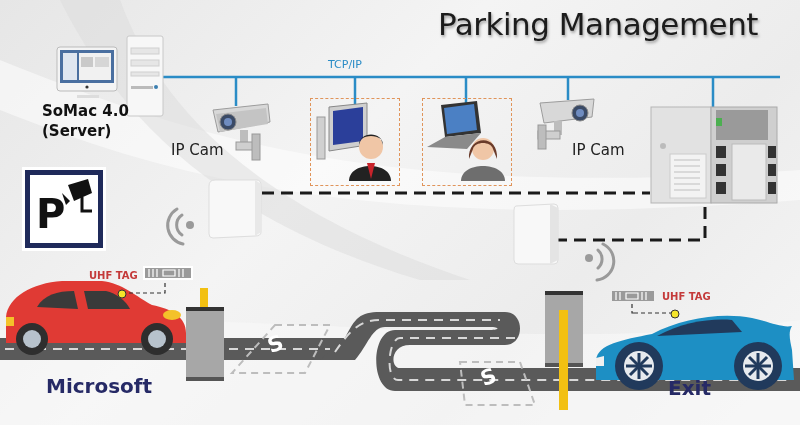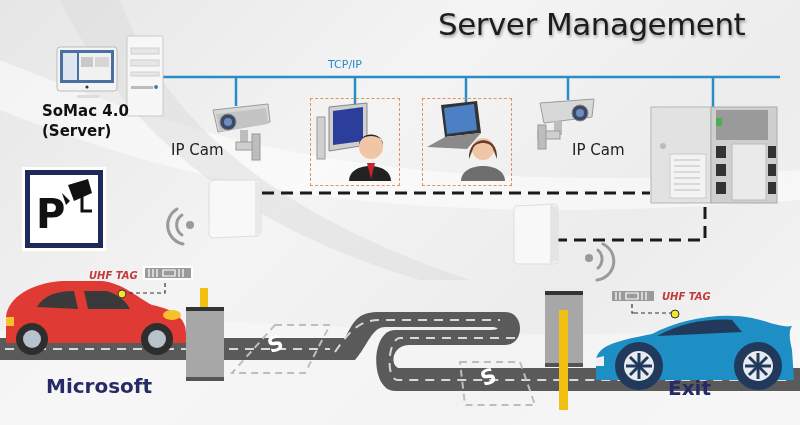--- a/index.html
+++ b/index.html
@@ -5,36 +5,36 @@
   * { box-sizing: border-box; margin: 0; padding: 0; }
   html, body { width: 800px; height: 425px; overflow: hidden; }
   body { font-family: "DejaVu Sans", sans-serif; background: #f2f2f2; position: relative; }
   #canvas { position: absolute; left: 0; top: 0; width: 800px; height: 425px; overflow: hidden;
     background: linear-gradient(135deg, #e6e6e6 0%, #f4f4f4 40%, #ececec 70%, #f6f6f6 100%); }
   .abs { position: absolute; }
   .title { left: 438px; top: 6px; font-family: "DejaVu Sans", sans-serif; font-size: 31px; color: #1c1c1c; letter-spacing: -0.5px; text-shadow: 1px 2px 3px rgba(0,0,0,0.35); }
   .lbl { font-family: "DejaVu Sans", sans-serif; color: #222; font-size: 15px; line-height: 19px; }
   .lbl-bold { font-weight: bold; font-size: 15px; line-height: 20px; color: #111; }
   .tcp { left: 328px; top: 55px; color: #2a8cc6; font-size: 11px; }
-  .uhf { color: #c43a3a; font-weight: bold; font-size: 10px; font-style: italic; }
+  .uhf { color: #c43a3a; font-weight: bold; font-size: 10px; }
   .zone-label { font-weight: bold; font-size: 20px; color: #262a66; }
   svg { position: absolute; left: 0; top: 0; }
 </style>
 </head>
 <body>
 
 <div id="canvas">
 
   <svg width="800" height="425">
     <path d="M0 60 C 200 140, 380 200, 800 170 L 800 200 C 400 230, 200 190, 0 110 Z" fill="#ffffff" opacity="0.5"></path>
     <path d="M0 330 C 250 300, 500 360, 800 320 L 800 425 L 0 425 Z" fill="#f9f9f9" opacity="0.6"></path>
     <path d="M60 0 C 120 120, 220 220, 420 280 L 470 280 C 260 210, 160 110, 120 0 Z" fill="#dcdcdc" opacity="0.5"></path>
   </svg>
 
-  <div class="abs title">Server Management</div>
+  <div class="abs title">Parking Management</div>
 
   <svg width="800" height="425">
     <line x1="160" y1="77" x2="780" y2="77" stroke="#2a8cc6" stroke-width="2.5"></line>
     <line x1="236" y1="77" x2="236" y2="106" stroke="#2a8cc6" stroke-width="2.5"></line>
     <line x1="355" y1="77" x2="355" y2="108" stroke="#2a8cc6" stroke-width="2.5"></line>
     <line x1="466" y1="77" x2="466" y2="108" stroke="#2a8cc6" stroke-width="2.5"></line>
     <line x1="568" y1="77" x2="568" y2="100" stroke="#2a8cc6" stroke-width="2.5"></line>
     <line x1="713" y1="77" x2="713" y2="107" stroke="#2a8cc6" stroke-width="2.5"></line>
 
     <line x1="262" y1="193" x2="650" y2="193" stroke="#1a1a1a" stroke-width="3" stroke-dasharray="12 7"></line>

